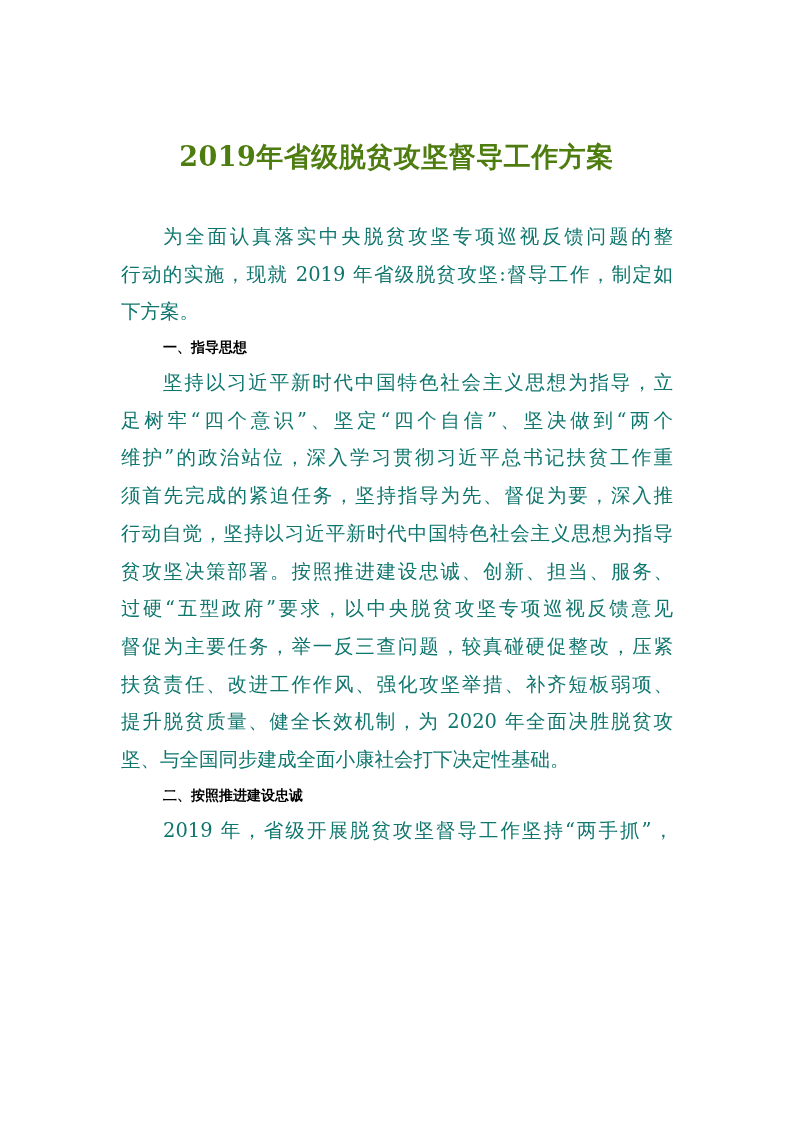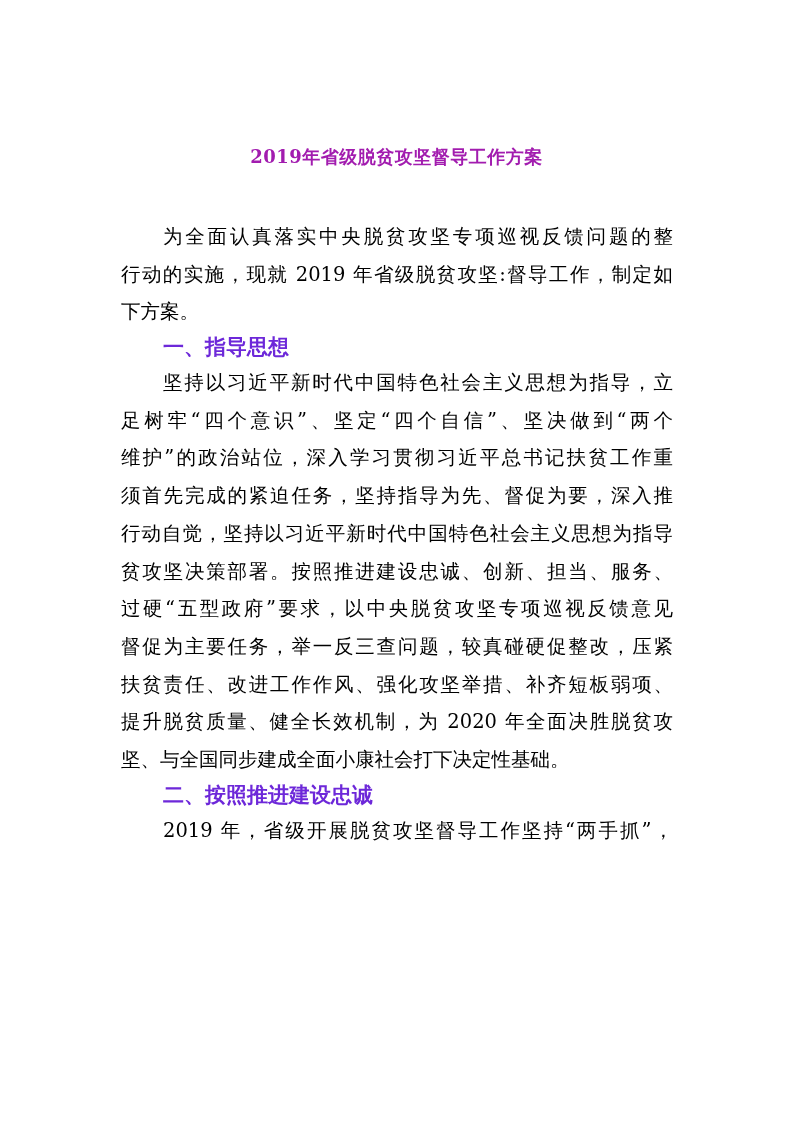--- a/index.html
+++ b/index.html
@@ -1,29 +1,29 @@
 <!DOCTYPE html>
 <html><head>
 <meta charset="utf-8">
 <style>
   html, body { margin: 0; padding: 0; background: #ffffff; }
   body { width: 793px; height: 1122px; position: relative; overflow: hidden;
          font-family: "DejaVu Serif", "Liberation Serif", serif; color: #1a1a1a; }
   .page { position: absolute; left: 0; top: 0; width: 793px; height: 1122px; background: #fff; }
   .title { position: absolute; left: 0; top: 137px; width: 793px; text-align: center;
            font-family: "DejaVu Serif", "Liberation Serif", serif; font-weight: bold;
-           font-size: 18px; line-height: 40px; color: #a21caf; letter-spacing: 0.5px; }
+           font-size: 27px; line-height: 40px; color: #4d7c0f; letter-spacing: 0.5px; }
   .body { position: absolute; left: 121px; top: 218px; width: 552px; }
   .line { height: 37.7px; line-height: 37.7px; font-size: 19.5px; white-space: nowrap;
-          text-align: justify; text-align-last: justify; color: #000000; }
+          text-align: justify; text-align-last: justify; color: #0f766e; }
   .line.last { text-align-last: left; }
   .line.indent { padding-left: 42px; }
-  .heading { height: 33px; line-height: 33px; font-size: 21px; font-weight: bold;
+  .heading { height: 33px; line-height: 33px; font-size: 14px; font-weight: bold;
              font-family: "DejaVu Sans", "Liberation Sans", sans-serif; padding-left: 42px;
-             color: #6d28d9; white-space: nowrap; }
+             color: #000000; white-space: nowrap; }
 </style>
 </head>
 <body>
 
 <div class="page">
   <div class="title">2019年省级脱贫攻坚督导工作方案</div>
 
   <div class="body">
     <div>
       <div class="line indent">为全面认真落实中央脱贫攻坚专项巡视反馈问题的整</div>

